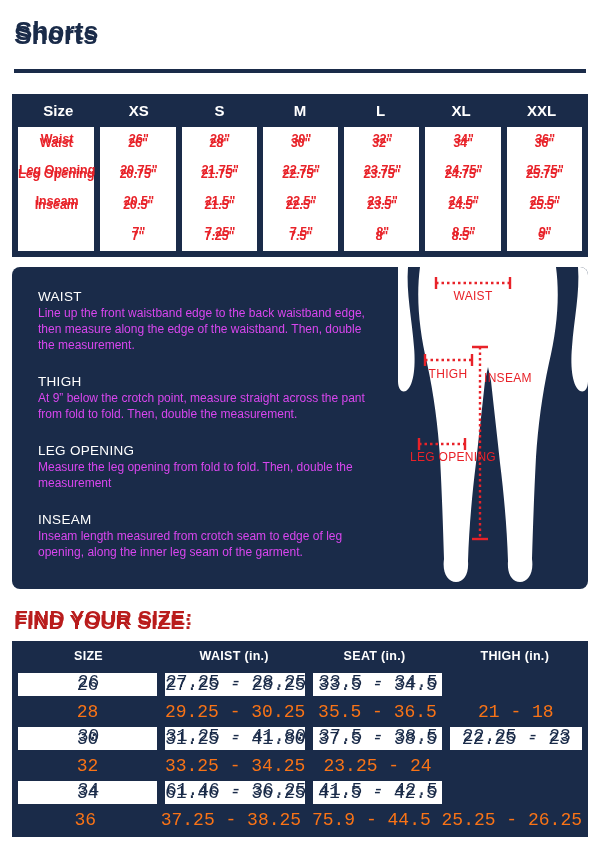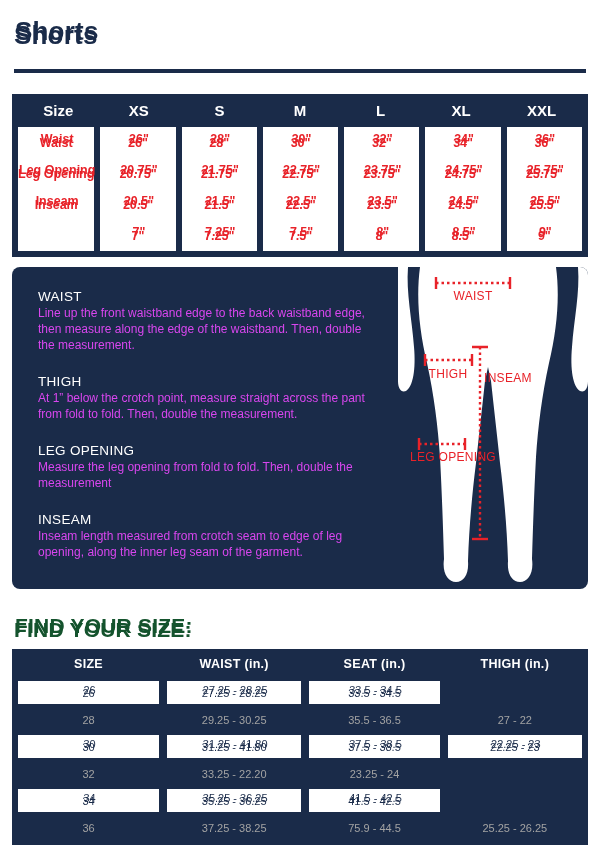--- a/index.html
+++ b/index.html
@@ -32,28 +32,28 @@
   .panel { position:relative; margin:10px 12px 0 12px; height:322px; background:#1A2B49;
            border-radius:8px; overflow:hidden; }
   .guide-text { position:absolute; left:26px; top:22px; width:330px; color:#fff; }
   .guide-block { margin-bottom:20px; }
   .guide-h { font-size:13.5px; letter-spacing:.3px; margin-bottom:2px; }
   .guide-p { font-size:12px; line-height:1.33; color:#d946ef; }
   .figure { position:absolute; top:0; right:0; width:190px; height:322px; display:block; }
   .diag-label { font-size:12px; fill:#E82229; letter-spacing:.3px; }
 
   
-  .fys-heading { margin:29px 0 0 14px; font-size:21px; font-weight:800; color:#14532d; letter-spacing:.2px; }
+  .fys-heading { margin:21px 0 0 14px; font-size:21px; font-weight:800; color:#b91c1c; letter-spacing:.2px; }
   .fys-table { margin:7px 12px 0 12px; background:#1A2B49; padding:0 6px 4px 6px; }
   .fys-header { display:grid; grid-template-columns:1.05fr 1fr .97fr 1fr; gap:8px; height:30px; align-items:center; }
   .fys-header span { text-align:center; color:#fff; font-size:12.5px; font-weight:700; letter-spacing:.3px; }
   .fys-row { display:grid; grid-template-columns:1.05fr 1fr .97fr 1fr; gap:8px; height:27px; }
-  .fys-row .cell { display:flex; align-items:center; justify-content:center; font-size:11px; white-space:nowrap; }
+  .fys-row .cell { display:flex; align-items:center; justify-content:center; font-size:18px; white-space:nowrap;font-family:Liberation Mono, monospace; }
   .fys-row.light .cell { background:#fff; color:#1A2B49; margin:2px 0; }
-  .fys-row.dark  .cell { color:#a3a3a3; }
+  .fys-row.dark  .cell { color:#f97316; }
 </style>
 </head>
 <body>
 
 <div class="page">
 
   <h1 class="title ghost">Shorts</h1>
   <div class="rule"></div>
 
   <div class="spec-table">
@@ -112,21 +112,21 @@
   </div>
 
   <div class="panel">
     <div class="guide-text">
       <div class="guide-block">
         <div class="guide-h">WAIST</div>
         <div class="guide-p">Line up the front waistband edge to the back waistband edge, then measure along the edge of the waistband. Then, double the measurement.</div>
       </div>
       <div class="guide-block">
         <div class="guide-h">THIGH</div>
-        <div class="guide-p">At 1” below the crotch point, measure straight across the pant from fold to fold. Then, double the measurement.</div>
+        <div class="guide-p">At 9” below the crotch point, measure straight across the pant from fold to fold. Then, double the measurement.</div>
       </div>
       <div class="guide-block">
         <div class="guide-h">LEG OPENING</div>
         <div class="guide-p">Measure the leg opening from fold to fold. Then, double the measurement</div>
       </div>
       <div class="guide-block">
         <div class="guide-h">INSEAM</div>
         <div class="guide-p">Inseam length measured from crotch seam to edge of leg opening, along the inner leg seam of the garment.</div>
       </div>
     </div>
@@ -180,36 +180,36 @@
 
     <div class="fys-row light">
       <div class="cell ghost2">26</div>
       <div class="cell ghost2">27.25 - 28.25</div>
       <div class="cell ghost2">33.5 - 34.5</div>
     </div>
     <div class="fys-row dark">
       <div class="cell">28</div>
       <div class="cell">29.25 - 30.25</div>
       <div class="cell">35.5 - 36.5</div>
-      <div class="cell">27 - 22</div>
+      <div class="cell">21 - 18</div>
     </div>
     <div class="fys-row light">
       <div class="cell ghost2">30</div>
       <div class="cell ghost2">31.25 - 41.80</div>
       <div class="cell ghost2">37.5 - 38.5</div>
       <div class="cell ghost2">22.25 - 23</div>
     </div>
     <div class="fys-row dark">
       <div class="cell">32</div>
-      <div class="cell">33.25 - 22.20</div>
+      <div class="cell">33.25 - 34.25</div>
       <div class="cell">23.25 - 24</div>
     </div>
     <div class="fys-row light">
       <div class="cell ghost2">34</div>
-      <div class="cell ghost2">35.25 - 36.25</div>
+      <div class="cell ghost2">61.46 - 36.25</div>
       <div class="cell ghost2">41.5 - 42.5</div>
     </div>
     <div class="fys-row dark">
       <div class="cell">36</div>
       <div class="cell">37.25 - 38.25</div>
       <div class="cell">75.9 - 44.5</div>
       <div class="cell">25.25 - 26.25</div>
     </div>
   </div>
 

